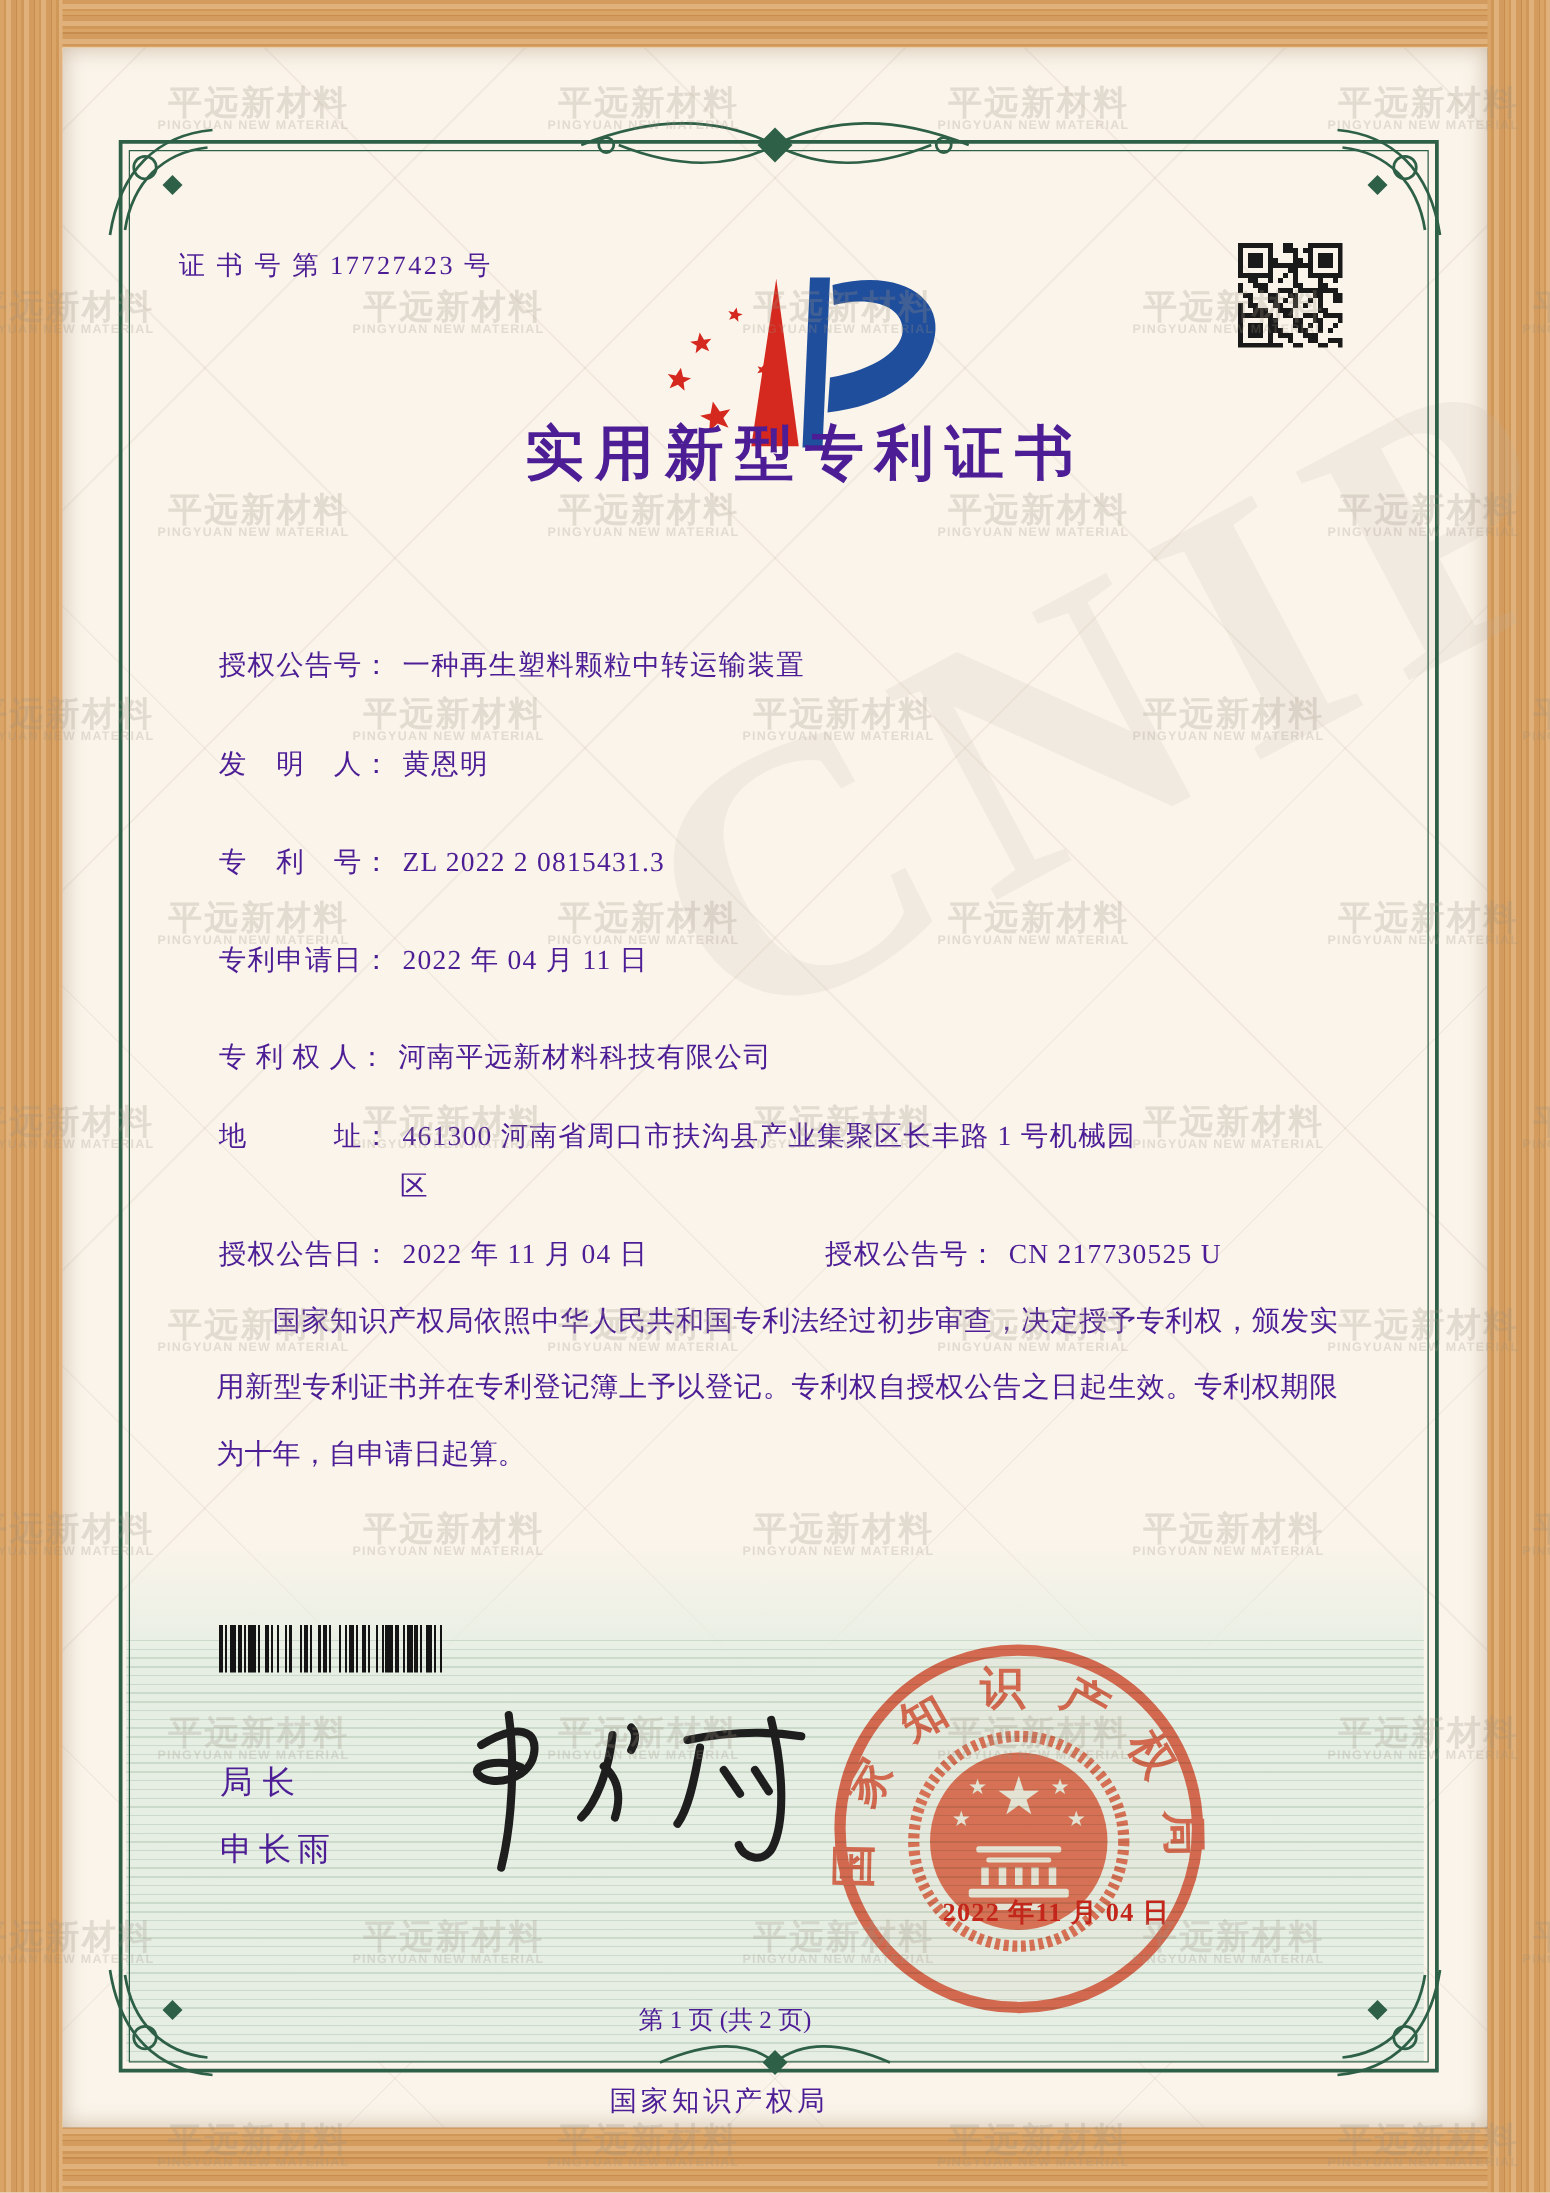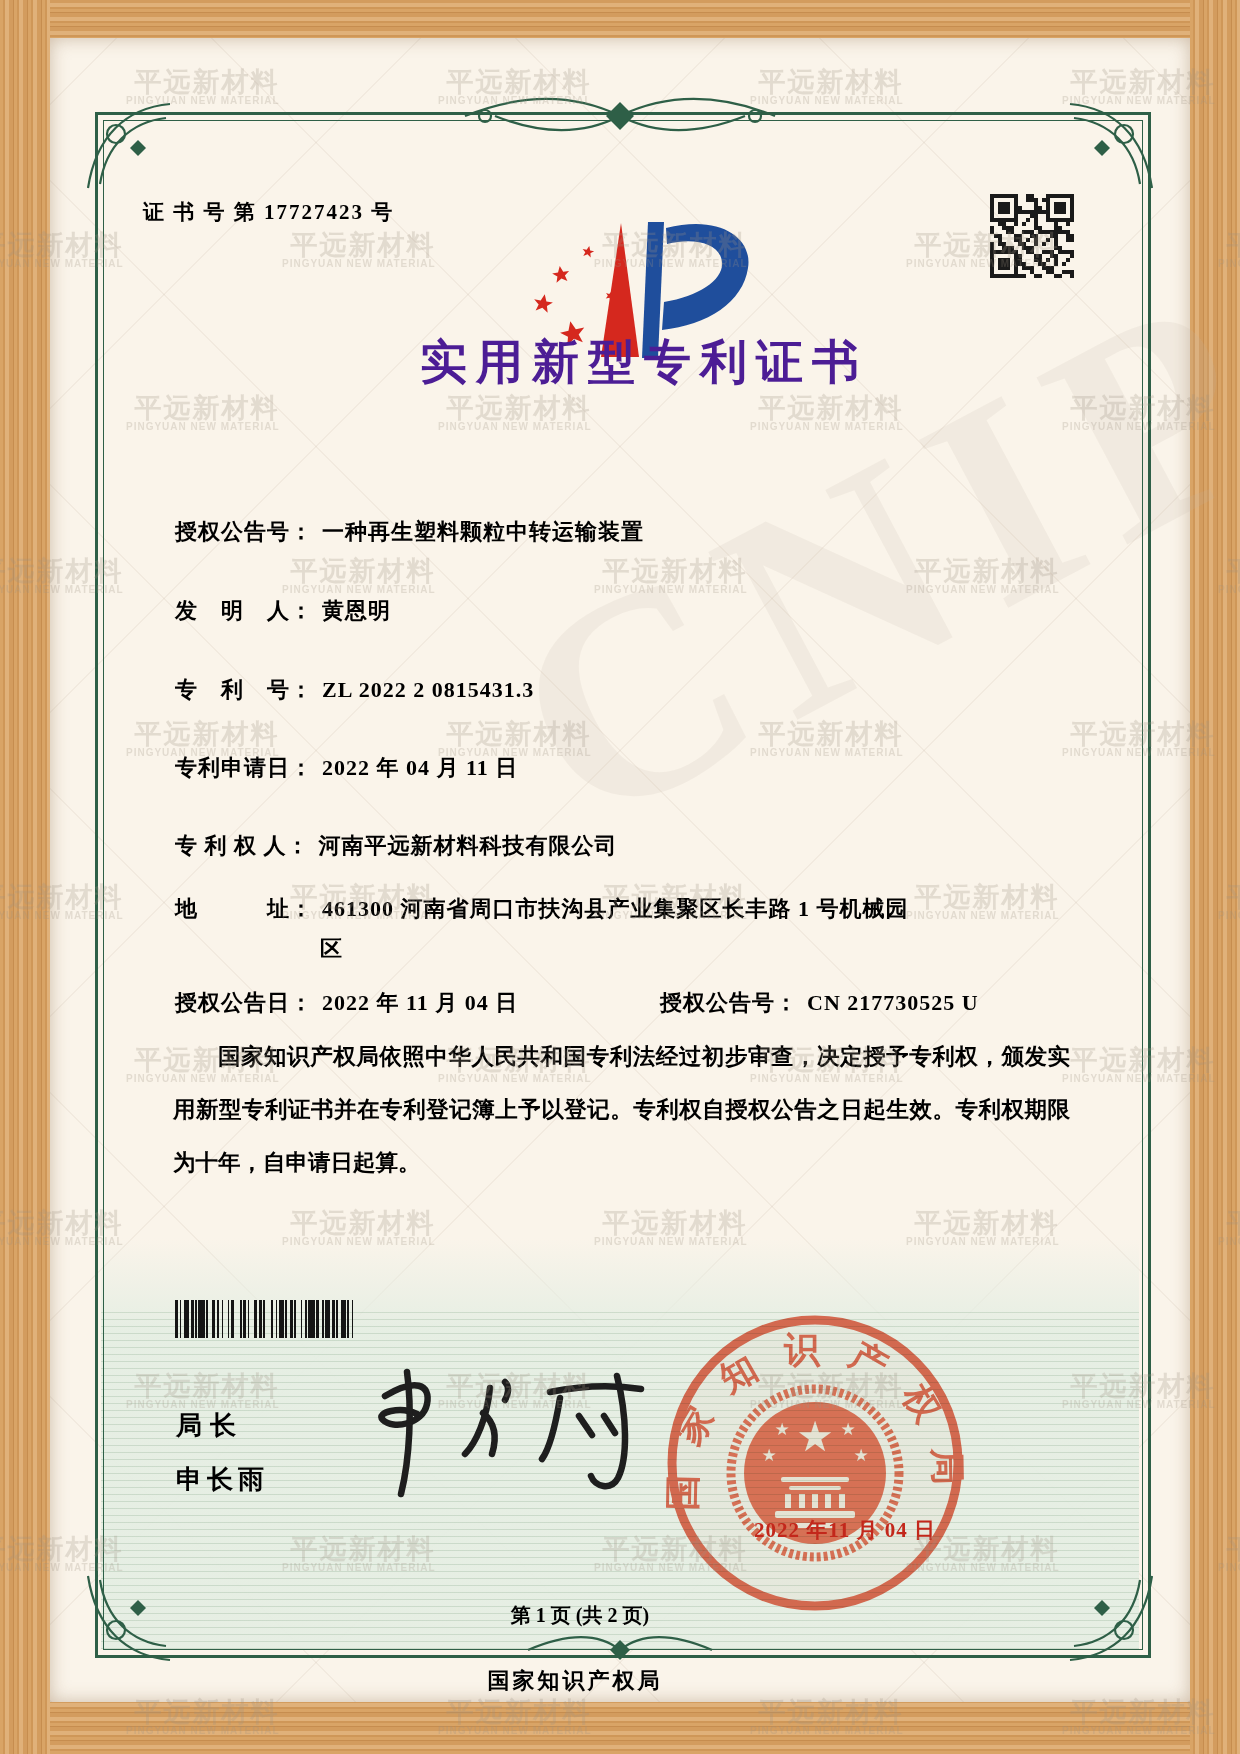--- a/index.html
+++ b/index.html
@@ -28,21 +28,21 @@
   .band-lines{position:absolute;left:0;top:70px;right:0;bottom:0;opacity:.8;background:
         repeating-linear-gradient(0deg,rgba(118,156,122,.30) 0 1px,transparent 1px 7px);}
   
   .gborder{position:absolute;left:95px;top:112px;width:1050px;height:1540px;z-index:15;
            border:3.5px solid #2e5f47;pointer-events:none;}
   .gborder-inner{position:absolute;left:5px;top:5px;right:5px;bottom:5px;border:1px solid #2e5f47;}
   .orn{position:absolute;z-index:16;pointer-events:none;}
   .orn path,.orn circle{stroke:#2e5f47;fill:none;stroke-width:2.2;}
   .orn .fill{fill:#2e5f47;stroke:none;}
   
-  .abs{position:absolute;z-index:20;color:#000000;font-weight:bold;}
+  .abs{position:absolute;z-index:20;color:#4c1d95;}
   .certno{left:143px;top:198px;font-size:21px;letter-spacing:2px;}
   .title{left:0;top:331px;width:1240px;text-align:center;font-size:47px;font-weight:bold;
          letter-spacing:9px;color:#4c1d95;padding-left:24px;}
   .frow{left:175px;font-size:22px;letter-spacing:1px;white-space:nowrap;}
   .frow .fv{margin-left:9px;}
   .addr{left:175px;top:889px;font-size:22px;letter-spacing:1px;}
   .addr .l2{margin-left:145px;}
   .addr-line{line-height:40px;}
   .grant-date{left:175px;top:988px;font-size:22px;letter-spacing:1px;white-space:nowrap;}
   .grant-no{left:660px;top:988px;font-size:22px;letter-spacing:1px;white-space:nowrap;}

